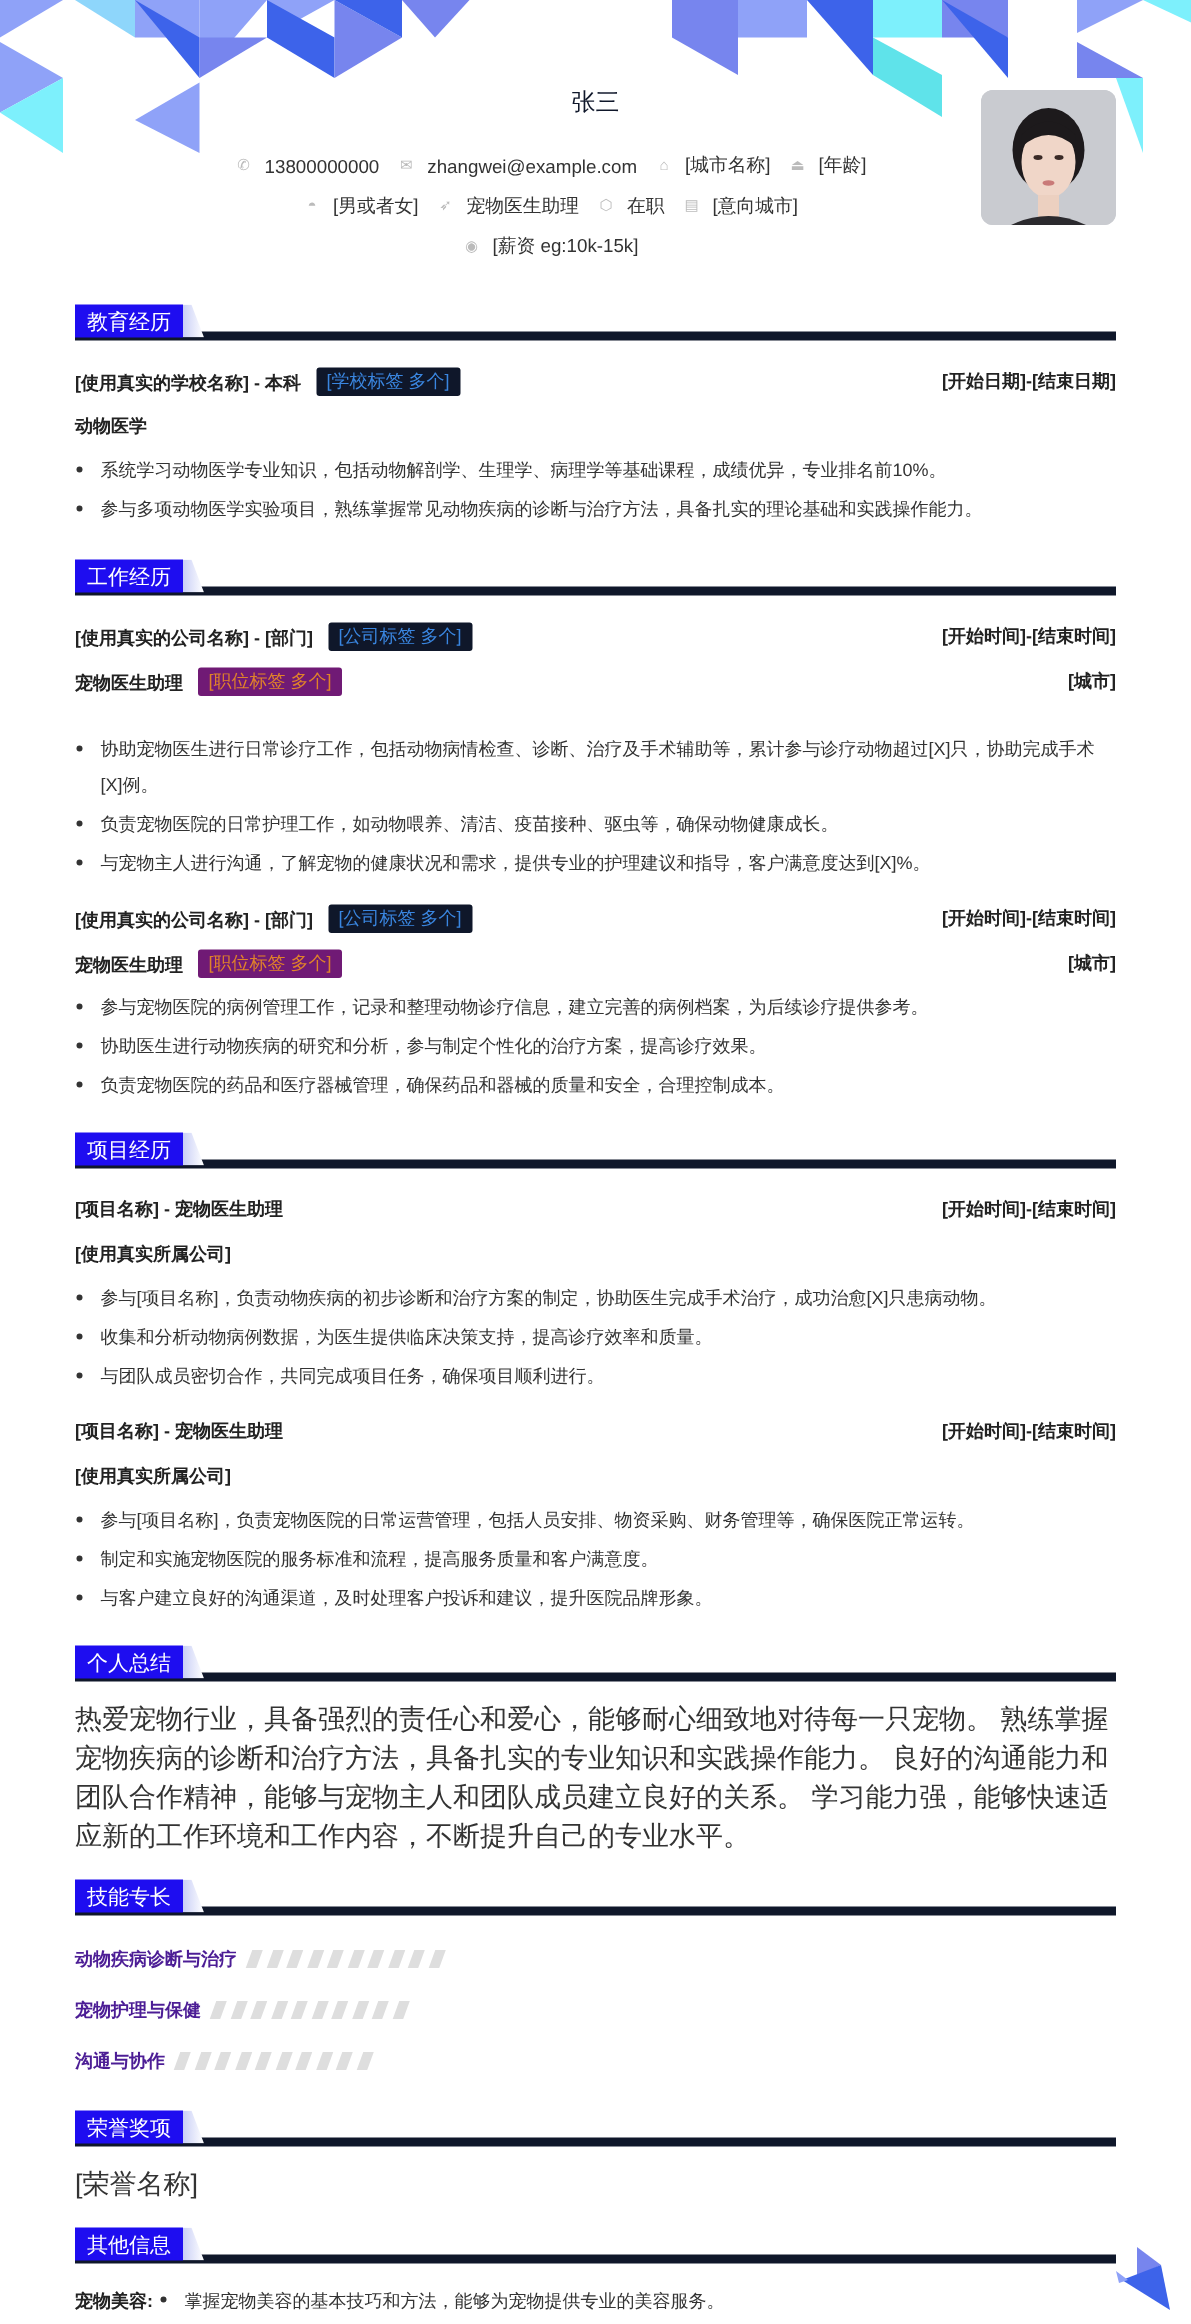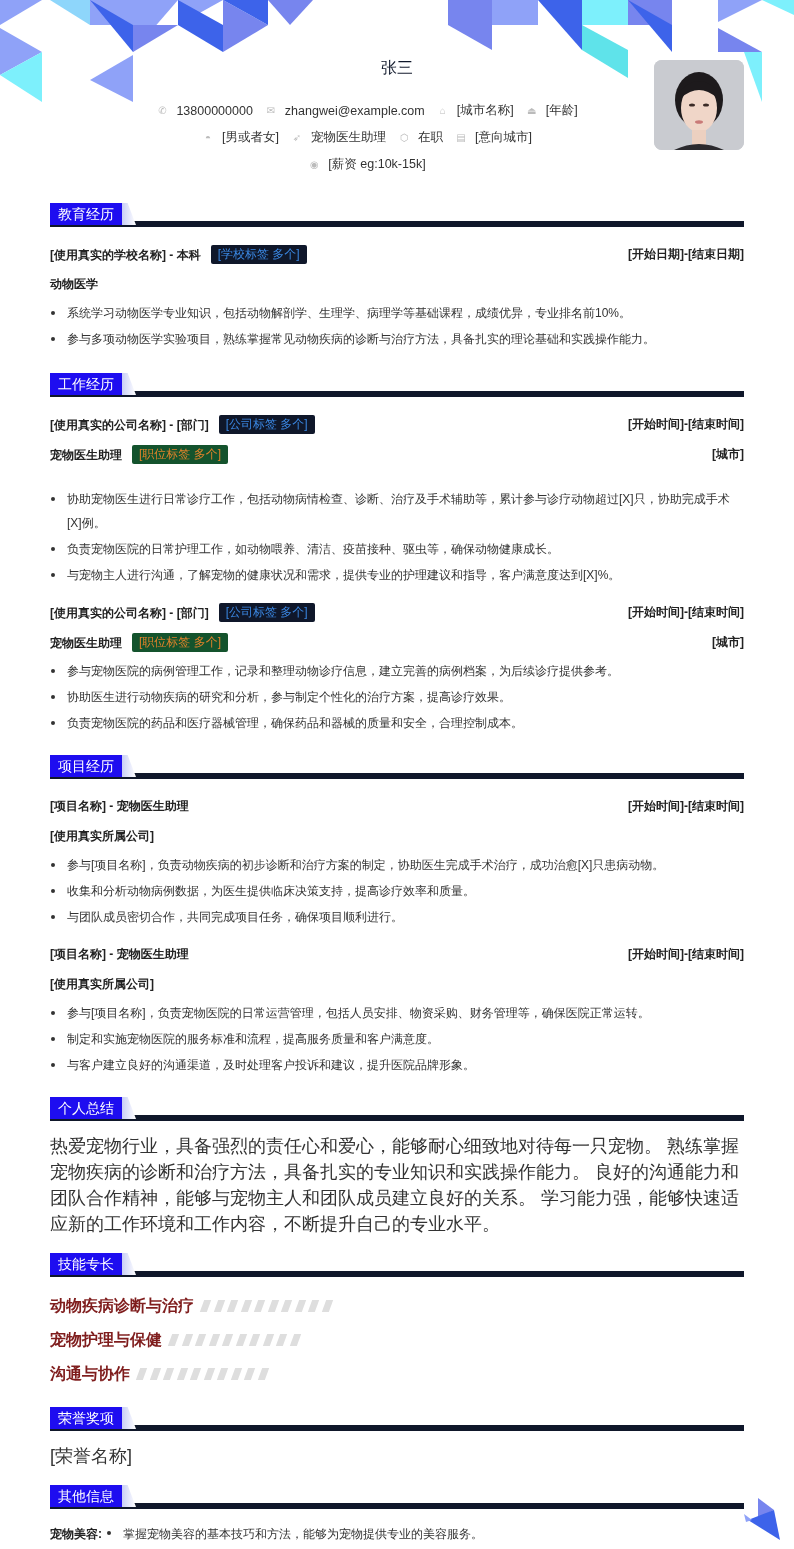--- a/index.html
+++ b/index.html
@@ -48,32 +48,32 @@
   .sec-tail {
     position: absolute; top: 0; width: 14px; height: 22px;
     background: linear-gradient(90deg, #c9cff6, #ffffff);
     clip-path: polygon(0 0, 40% 0, 100% 100%, 0 100%);
   }
   .row { display: flex; justify-content: space-between; align-items: center; height: 30px; font-size: 12px; }
   .row .l { display: flex; align-items: flex-end; font-weight: 700; color: #222; }
   .row .r { font-weight: 700; color: #222; }
   .tag { margin-left: 10px; padding: 1px 7px; font-weight: 400; font-size: 12px; border-radius: 2px; }
   .tag.blue { background: #0f172a; color: #3a86e0; }
-  .tag.orange { background: #14532d; color: #e0822a; }
+  .tag.orange { background: #701a75; color: #e0822a; }
   ul.bullets { list-style: none; }
   ul.bullets li {
     position: relative; padding-left: 17px; font-size: 12px; color: #333;
     line-height: 24px; margin-bottom: 2px;
   }
   ul.bullets li::before {
     content: ""; position: absolute; left: 1px; top: 10px; width: 4px; height: 4px;
     border-radius: 50%; background: #333;
   }
   .para { font-size: 18px; color: #333; line-height: 26px; }
-  .skill { display: flex; align-items: center; height: 34px; font-size: 16px; font-weight: 700; color: #7f1d1d; }
+  .skill { display: flex; align-items: center; height: 34px; font-size: 12px; font-weight: 700; color: #4c1d95; }
   .skill-bar { display: inline-flex; margin-left: 8px; }
   .skill-bar span {
     display: inline-block; width: 7px; height: 12px; margin-right: 6.5px;
     background: #dedede; transform: skewX(-20deg);
   }
   .other-row { display: flex; font-size: 12px; }
   .other-label { font-weight: 700; width: 56px; line-height: 26px; }
   .other-row ul.bullets li { line-height: 26px; margin-bottom: 0; }
 </style>
 </head>

